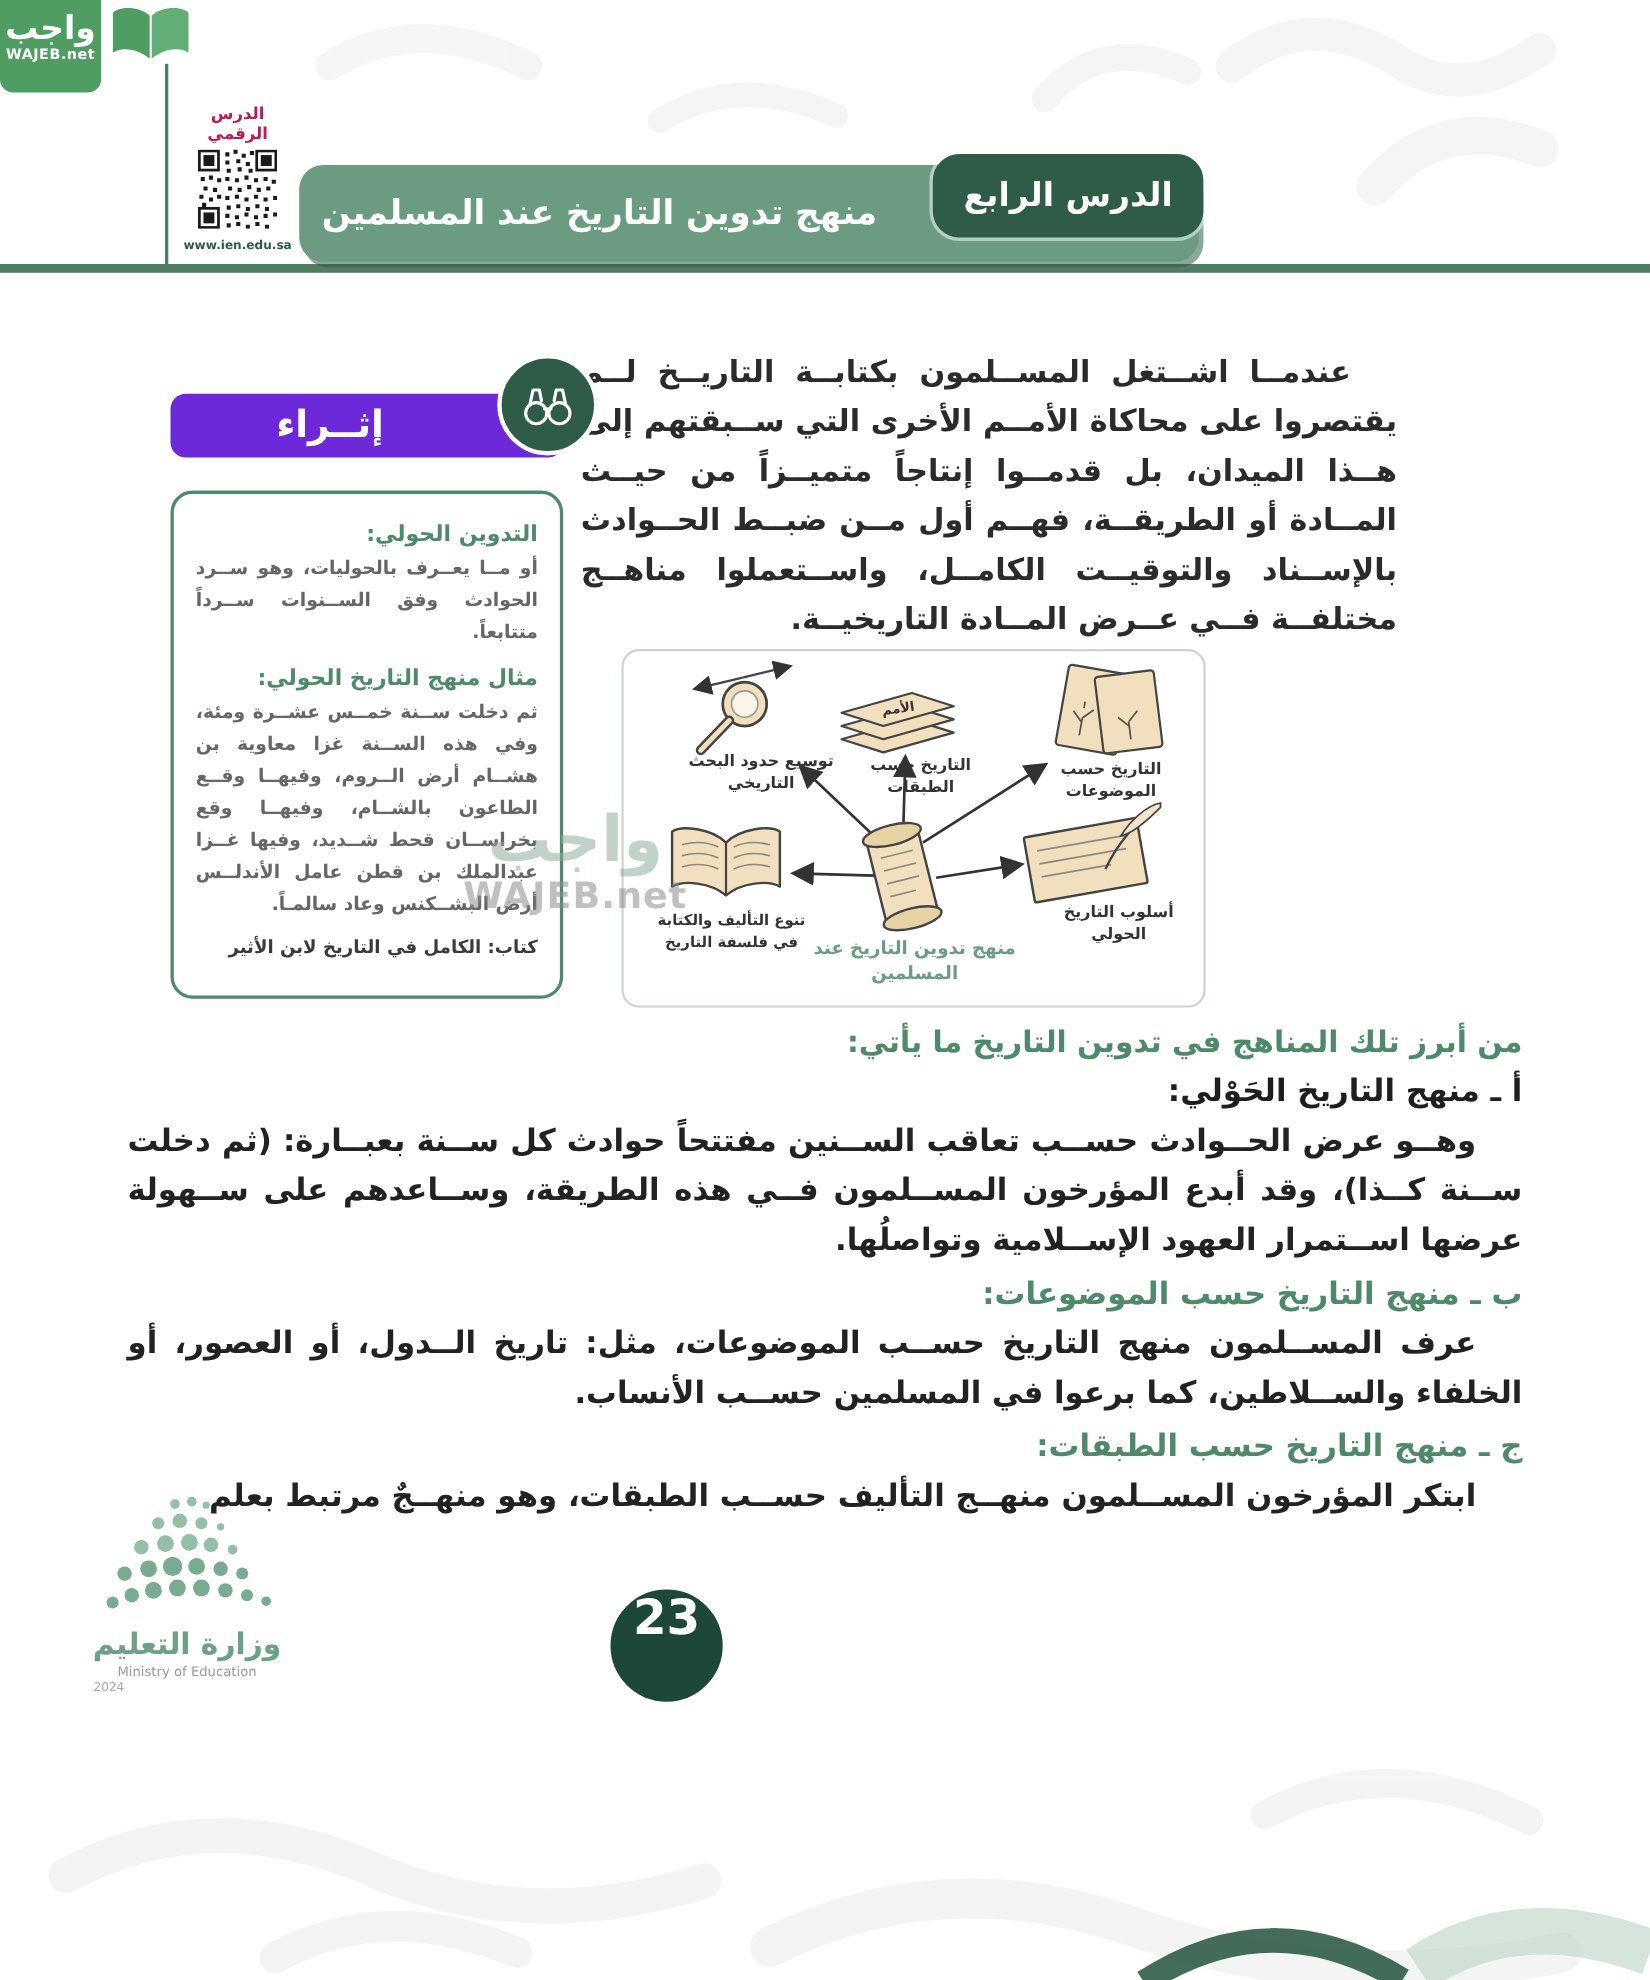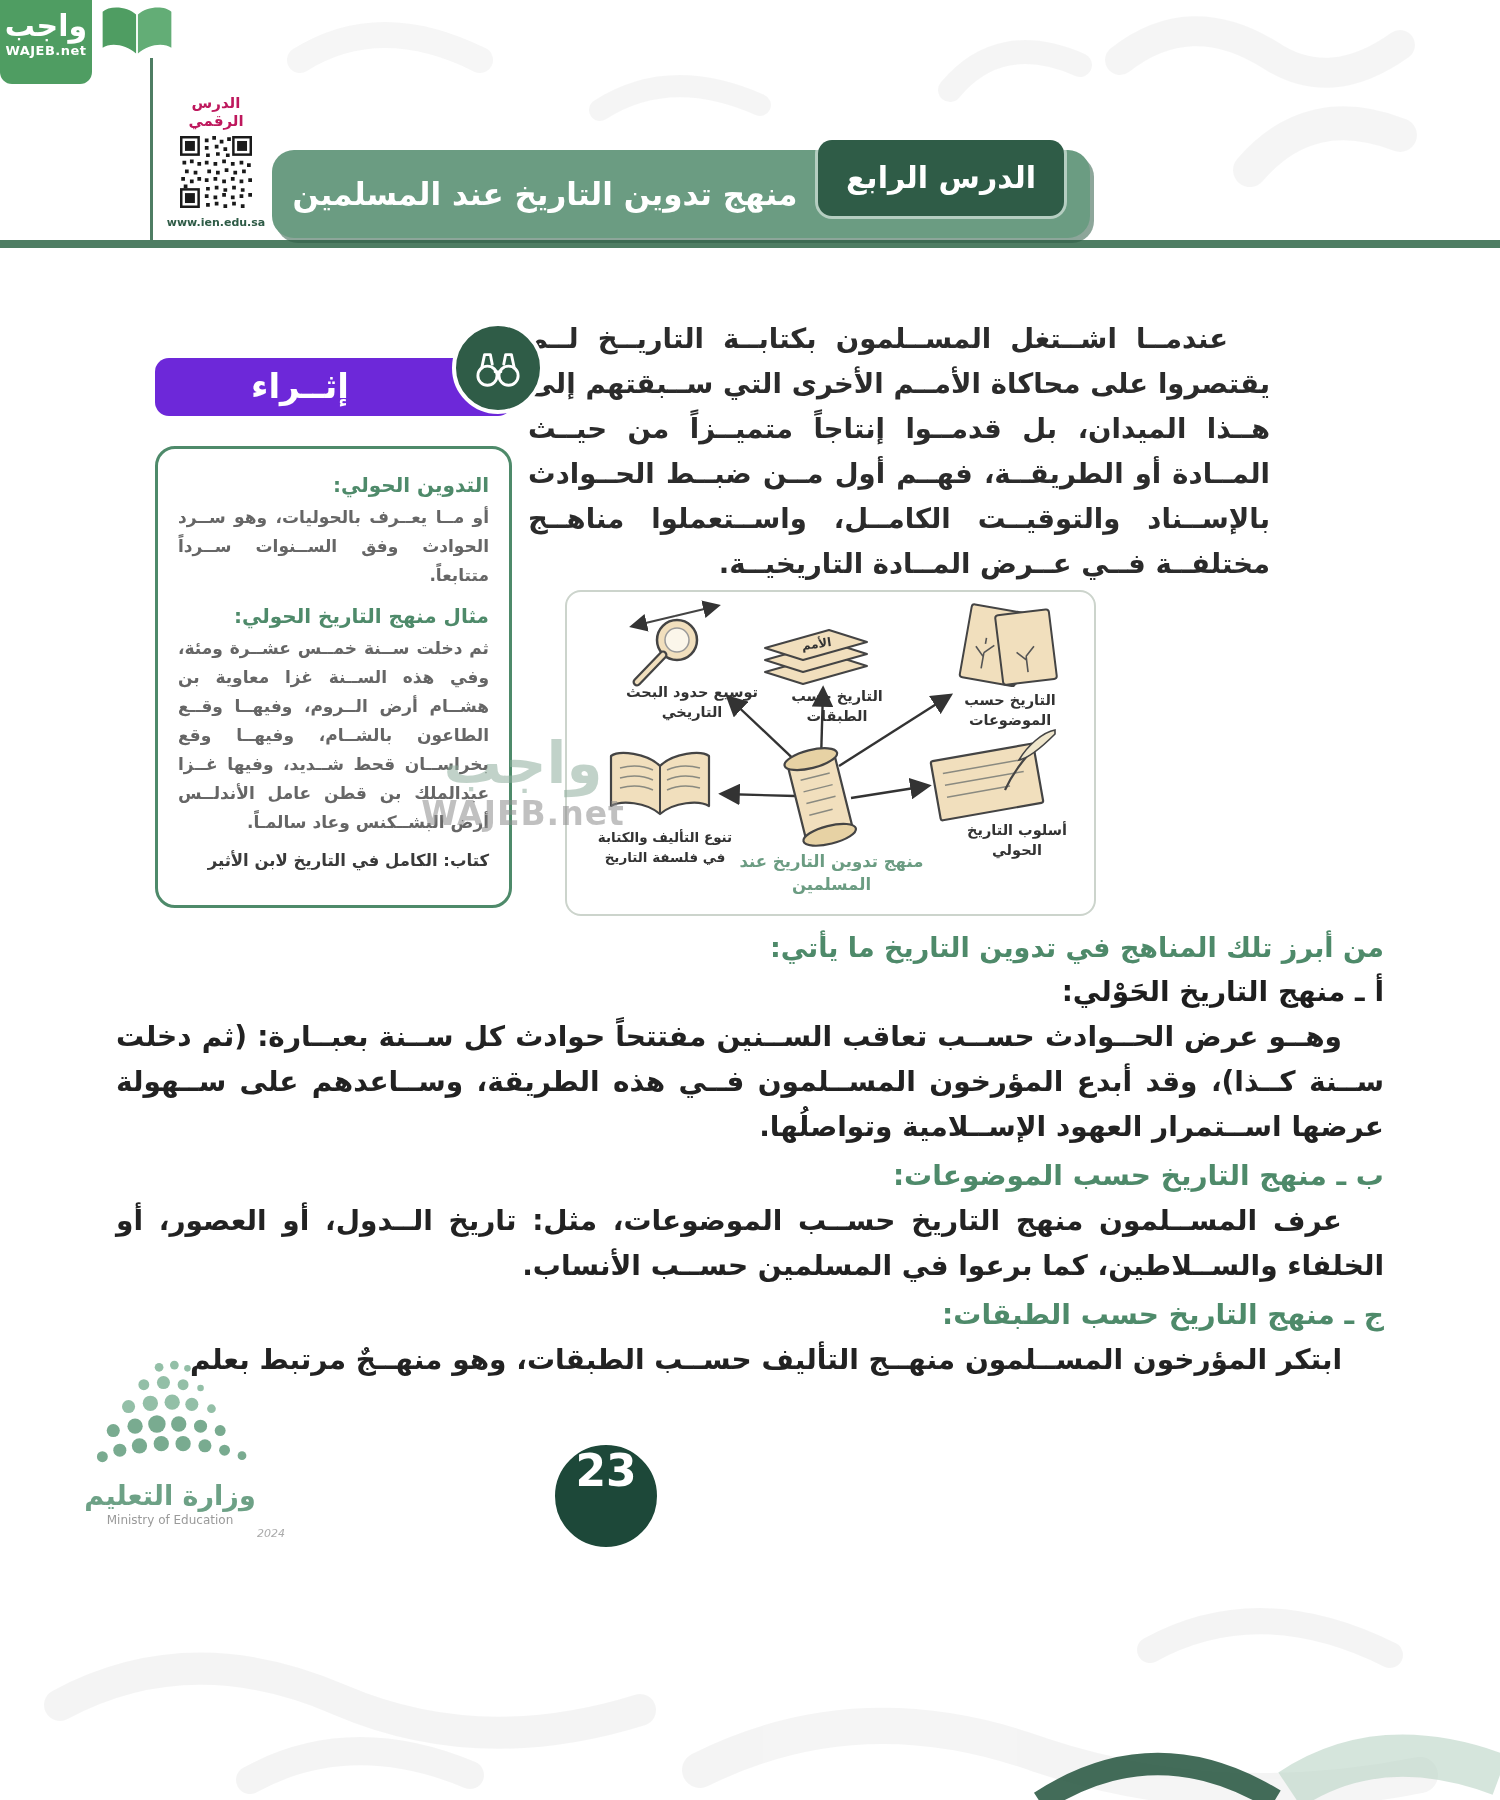--- a/index.html
+++ b/index.html
@@ -21,22 +21,22 @@
   .qr-label{font-size:15px;font-weight:700;color:#be185d;margin-bottom:6px;}
   .qr-url{font-size:11px;font-weight:700;color:#2f5c47;margin-top:4px;}
 
   .hrule{position:absolute;left:0;top:240px;width:1500px;height:8px;background:#4e7d63;z-index:2;}
 
   
   .header-bar{position:absolute;left:272px;top:150px;width:818px;height:88px;background:#6b9c82;
               border-radius:22px;z-index:3;box-shadow:4px 5px 0 rgba(47,92,71,.55);}
   .header-title{position:absolute;left:0;top:0;width:546px;height:88px;line-height:88px;text-align:center;
                 color:#fff;font-weight:700;font-size:31px;direction:rtl;}
-  .lesson-badge{position:absolute;left:818px;top:140px;width:246px;height:76px;background:#2f5c47;
-                border-radius:14px;color:#fff;font-weight:700;font-size:30px;text-align:center;
+  .lesson-badge{position:absolute;left:848px;top:140px;width:246px;height:76px;background:#2f5c47;
+                border-radius:24px;color:#fff;font-weight:700;font-size:30px;text-align:center;
                 line-height:76px;z-index:4;box-shadow:0 0 0 3px rgba(255,255,255,.5);direction:rtl;}
 
   
   .intro-par{position:absolute;left:528px;top:316px;width:742px;direction:rtl;text-align:justify;
              font-size:27.5px;font-weight:700;color:#2b2b2b;line-height:45px;text-indent:42px;z-index:2;}
 
   
   .enrich-titlebar{position:absolute;left:155px;top:358px;width:357px;height:58px;background:#6d28d9;
                    border-radius:14px;z-index:2;}
   .enrich-titlebar span{position:absolute;left:0;top:0;width:290px;height:58px;line-height:56px;
@@ -72,21 +72,21 @@
   .sec-intro{color:#4e8a6a;font-size:27px;font-weight:700;margin-bottom:12px;}
   .sec-title{font-size:28px;font-weight:700;margin:10px 0 6px;}
   .sec-title.dark{color:#1e1e1e;}
   .sec-title.green{color:#4e8a6a;}
   .sec-par{font-size:28px;font-weight:700;color:#222;line-height:45px;text-align:justify;text-indent:42px;}
 
   
   .ministry{position:absolute;left:55px;top:1352px;width:230px;text-align:center;z-index:2;}
   .min-ar{color:#6da186;font-size:27px;font-weight:700;margin-top:4px;}
   .min-en{color:#9a9a9a;font-size:12px;margin-top:2px;}
-  .min-year{color:#aaaaaa;font-size:11px;text-align:right;padding-left:30px;font-style:italic;}
+  .min-year{color:#aaaaaa;font-size:11px;text-align:left;padding-left:30px;}
   .page-circle{position:absolute;left:550px;top:1440px;width:112px;height:112px;border-radius:50%;
                background:#1d4839;border:5px solid #fff;box-sizing:border-box;color:#fff;font-size:44px;
                font-weight:700;display:flex;justify-content:center;z-index:3;}
 </style>
 </head>
 <body>
 
 <div class="page">
 
   <svg class="bg-decor" width="1500" height="1800" viewBox="0 0 1500 1800">

